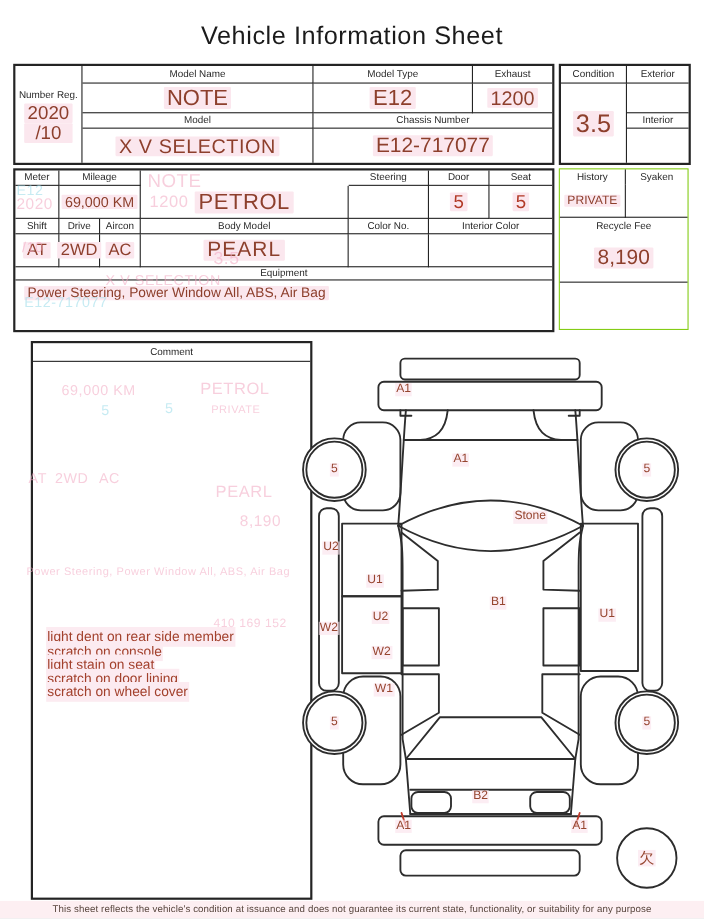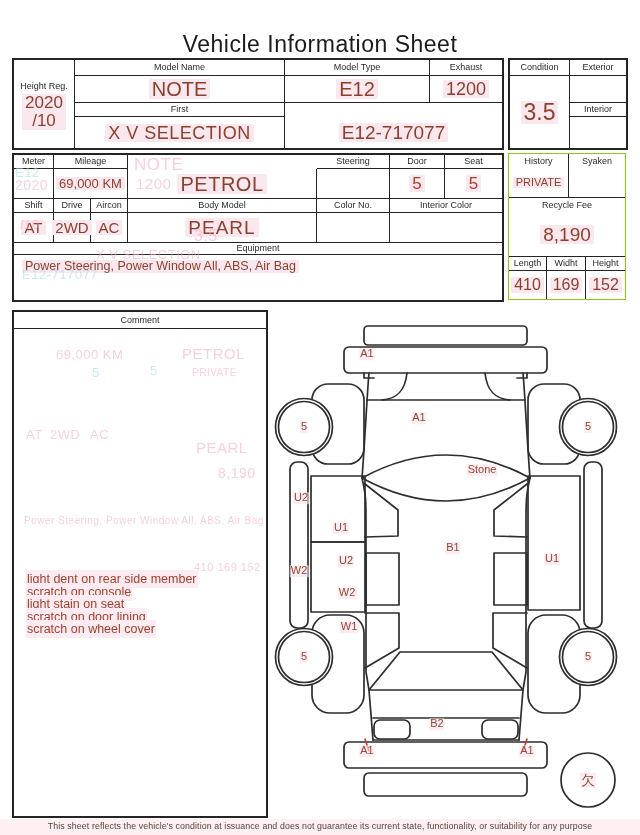--- a/index.html
+++ b/index.html
@@ -1,34 +1,34 @@
 <!DOCTYPE html>
 <html><head>
 <meta charset="utf-8">
 <style>
   html,body{margin:0;padding:0;background:#e8e8e8}
   .page{position:relative;width:640px;height:835px;background:#ffffff;margin:0 auto;
         font-family:"Liberation Sans",sans-serif;overflow:hidden}
-  .title{position:absolute;top:31px;left:0;width:100%;text-align:center;
+  .title{position:absolute;top:19px;left:0;width:100%;text-align:center;
          font-size:23px;color:#1b1b1b;letter-spacing:.5px;font-weight:500}
   
   .grid{position:absolute;display:grid;border:2px solid #242424;background:transparent}
   .cell{position:relative;box-sizing:border-box;display:flex;align-items:center;justify-content:center;overflow:visible}
   .col{flex-direction:column}
   .br{border-right:1px solid #242424}
   .bb{border-bottom:1px solid #242424}
   .bt{border-top:1px solid #242424}
   .hdr{font-size:9px;color:#2a2a2a;white-space:nowrap;line-height:1}
   .val{color:#8d3f2c;white-space:nowrap;line-height:1}
   .hl{background:#fbe7ee;padding:0 3px;border-radius:1px}
   .hl-soft{background:#fcebf1;padding:2px 1px}
   .red5{color:#b23a27}
   .topleft{align-items:flex-start;justify-content:flex-start}
   
-  .cbox{position:absolute;left:12px;top:310px;width:252px;height:504px;border:2px solid #242424;
+  .cbox{position:absolute;left:28px;top:310px;width:252px;height:504px;border:2px solid #242424;
         display:flex;flex-direction:column;background:transparent}
   .boxhdr{height:16px;display:flex;align-items:center;justify-content:center;flex:0 0 auto}
   .note-body{flex:1 1 auto;padding:6px 10px 0 12px}
   .note-line{font-size:12.5px;line-height:12.6px;color:#a2402c;white-space:nowrap}
   
   .diagram{position:absolute;left:270px;top:310px;width:362px;height:508px}
   .diagram svg{position:absolute;left:0;top:0}
   .dlabel{position:absolute;transform:translate(-50%,-50%);font-size:11px;color:#96452f;
           background:rgba(251,227,236,.65);padding:0 1px;line-height:1.05;white-space:nowrap}
   
@@ -42,21 +42,21 @@
 </head>
 <body>
 
 <div class="page" id="page">
 
   <div class="title">Vehicle Information Sheet</div>
 
   <div class="grid" style="left:12px;top:58px;width:488px;height:88px;
        grid-template-columns:61px 210px 145px 72px;grid-template-rows:16px 27px 14px 31px">
     <div class="cell col br" style="grid-column:1;grid-row:1/span 4">
-      <div class="hdr" style="height:16px;display:flex;align-items:center">Height Reg.</div>
+      <div class="hdr" style="height:16px;display:flex;align-items:center">Number Reg.</div>
       <div class="val" style="font-size:17px;line-height:18px;text-align:center">
         <div class="hl">2020</div>
         <div class="hl">/10</div>
       </div>
     </div>
     <div class="cell br bb" style="grid-column:3;grid-row:1">
         <span class="hdr">Model Type</span>
       </div>
     <div class="cell br bb" style="grid-column:2;grid-row:1">
         <span class="hdr">Model Name</span>
@@ -67,21 +67,24 @@
     <div class="cell br bb" style="grid-column:2;grid-row:2">
         <span class="val hl" style="font-size:20px">NOTE</span>
       </div>
     <div class="cell br bb" style="grid-column:3;grid-row:2">
         <span class="val hl" style="font-size:20px">E12</span>
       </div>
     <div class="cell bb" style="grid-column:4;grid-row:2">
         <span class="val hl" style="font-size:18px">1200</span>
       </div>
     <div class="cell br bb" style="grid-column:2;grid-row:3">
-        <span class="hdr">First</span>
+        <span class="hdr">Model</span>
+      </div>
+    <div class="cell bb" style="grid-column:3/span 2;grid-row:3">
+        <span class="hdr">Chassis Number</span>
       </div>
     <div class="cell br" style="grid-column:2;grid-row:4">
         <span class="val hl" style="font-size:18px;letter-spacing:.5px">X V SELECTION</span>
       </div>
     <div class="cell" style="grid-column:3/span 2;grid-row:4">
         <span class="val hl" style="font-size:19px">E12-717077</span>
       </div>
   </div>
 
   <div class="grid" style="left:508px;top:58px;width:116px;height:88px;
@@ -204,40 +207,20 @@
       <div class="cell bb" style="grid-column:2;grid-row:2">
           <span class="val"></span>
         </div>
     </div>
     <div class="grid" style="position:static;border:none;width:116px;grid-template-columns:116px;grid-template-rows:14px 45px">
       <div class="cell" style="grid-row:1">
           <span class="hdr">Recycle Fee</span>
         </div>
       <div class="cell bb" style="grid-row:2">
           <span class="val hl" style="font-size:19px">8,190</span>
-        </div>
-    </div>
-    <div class="grid" style="position:static;border:none;width:116px;grid-template-columns:38px 39px 39px;grid-template-rows:14px 28px">
-      <div class="cell br bb" style="grid-column:1;grid-row:1">
-          <span class="hdr">Length</span>
-        </div>
-      <div class="cell br bb" style="grid-column:2;grid-row:1">
-          <span class="hdr">Widht</span>
-        </div>
-      <div class="cell bb" style="grid-column:3;grid-row:1">
-          <span class="hdr">Height</span>
-        </div>
-      <div class="cell br" style="grid-column:1;grid-row:2">
-          <span class="val hl" style="font-size:16px">410</span>
-        </div>
-      <div class="cell br" style="grid-column:2;grid-row:2">
-          <span class="val hl" style="font-size:16px">169</span>
-        </div>
-      <div class="cell" style="grid-column:3;grid-row:2">
-          <span class="val hl" style="font-size:16px">152</span>
         </div>
     </div>
   </div>
 
   <div class="cbox">
     <div class="boxhdr bb">
         <span class="hdr">Comment</span>
       </div>
     <div style="flex:0 0 238px"></div>
     <div class="note-body" id="note-body">

